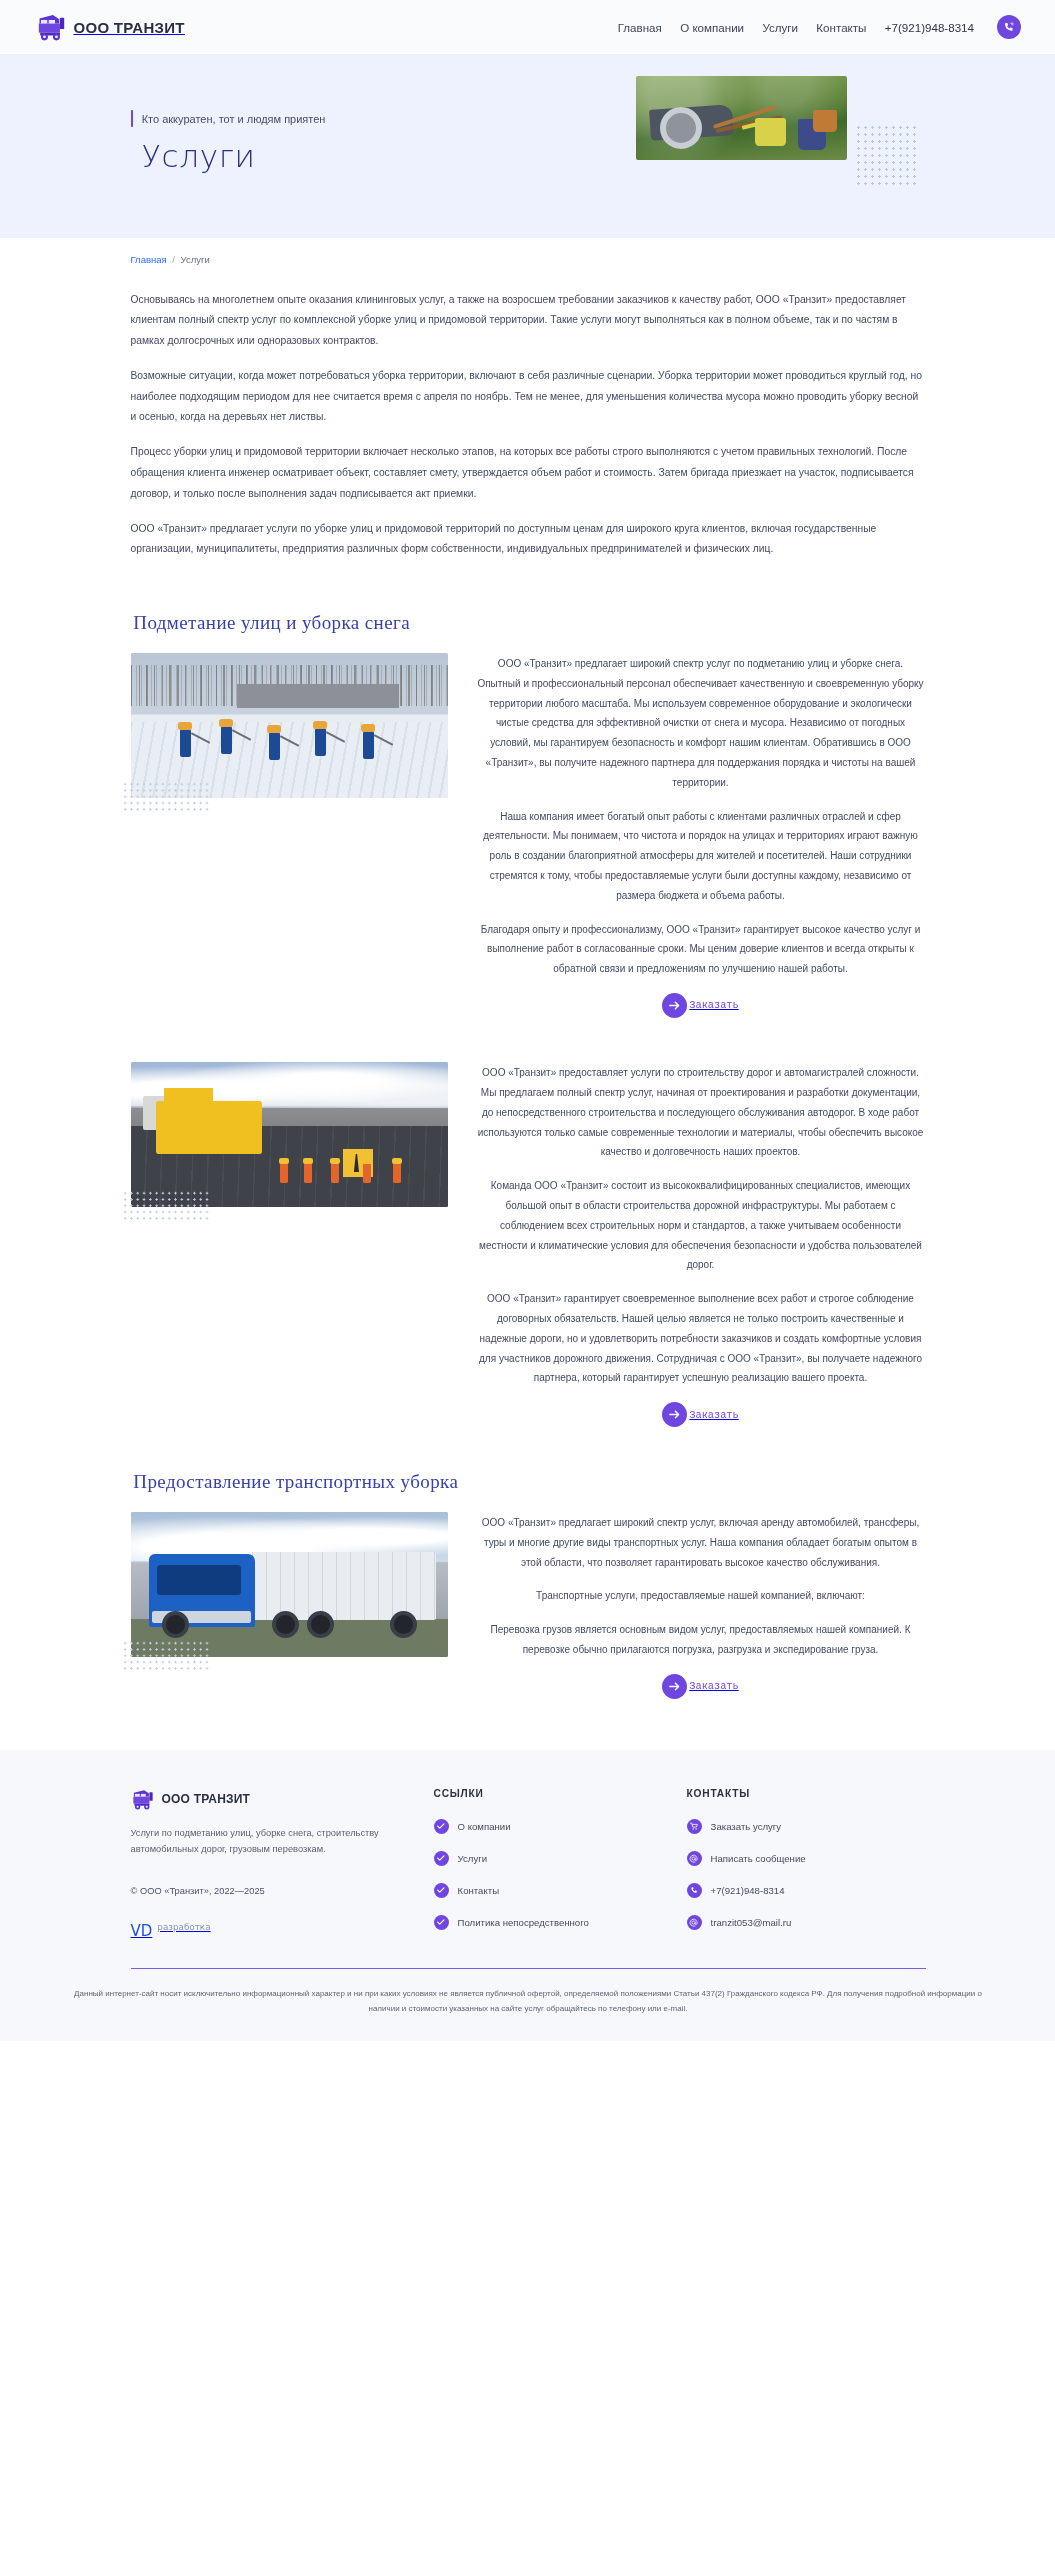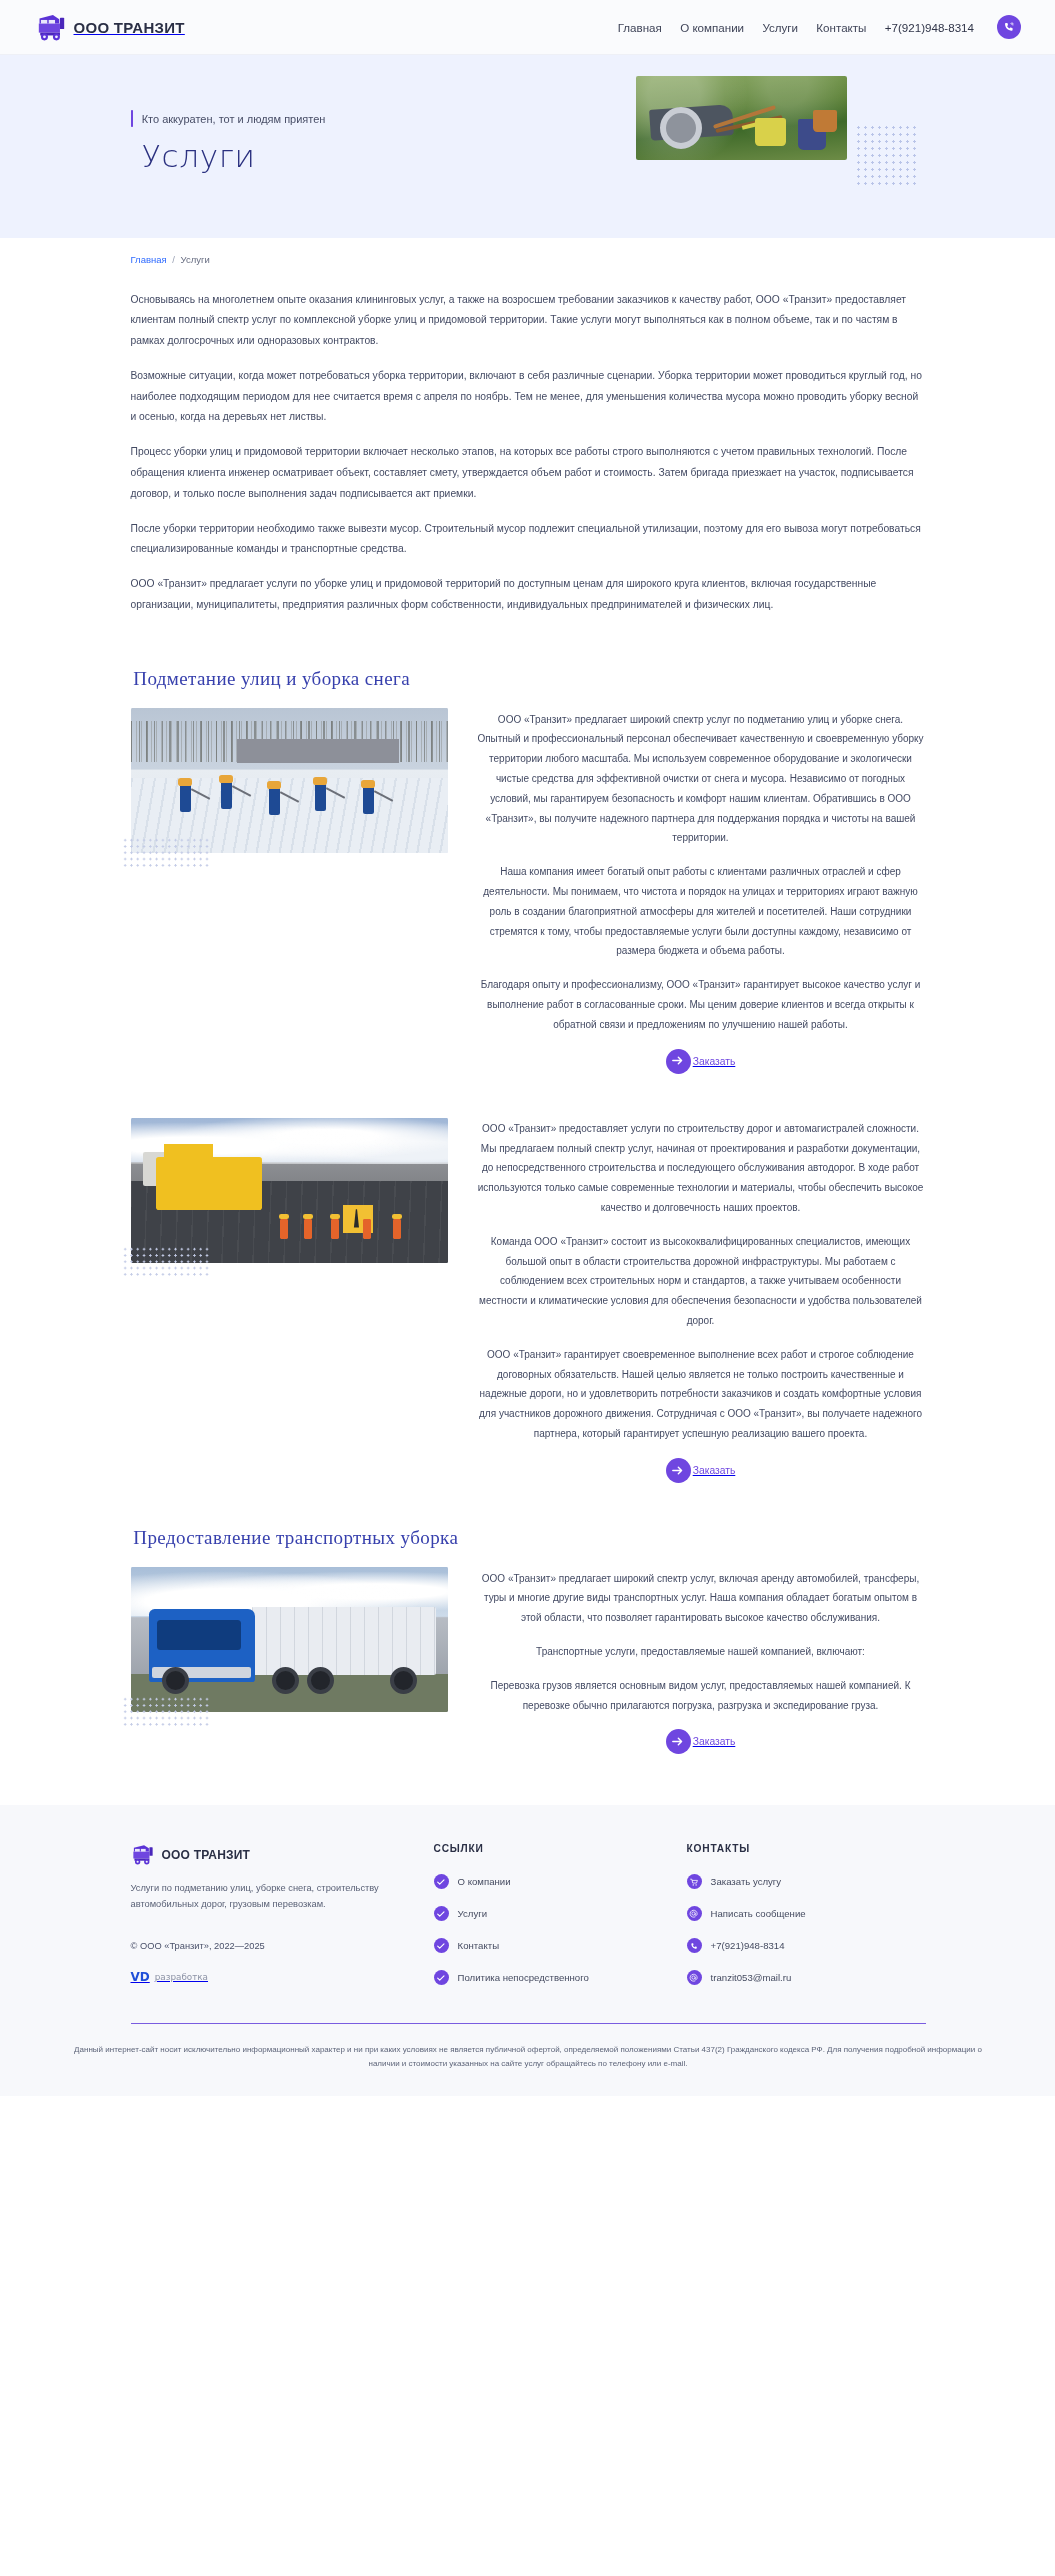--- a/index.html
+++ b/index.html
@@ -147,21 +147,21 @@
     font-size: 10px; line-height: 1.6; color: #434a63;
     margin-bottom: 10.6px; position: relative; padding-left: 12.7px;
   }
   .service-text ul li:before {
     content: ""; position: absolute; left: 0; top: 5.6px;
     width: 5px; height: 5px; background: #6f46e0;
   }
 
   
   .order-row { display: flex; justify-content: center; margin-top: 5.6px; }
-  .order-btn { display: inline-flex; align-items: center; gap: 2px; cursor: pointer; }
+  .order-btn { display: inline-flex; align-items: center; gap: 2px; cursor: pointer; font-family: Liberation Mono, monospace; }
   .order-circle {
     width: 25px; height: 25px; border-radius: 50%;
     background: #6f46e0; display: flex; align-items: center; justify-content: center;
   }
   .order-label { font-size: 10.3px; color: #6f46e0; }
 
   
   .ph { position: absolute; inset: 0; }
   
   .snow { background: linear-gradient(#b9c5d4 0%,#c9d3df 42%,#e8edf2 43%,#dde4ec 100%); }
@@ -220,21 +220,21 @@
   .footer-cols { display: flex; gap: 0; }
   .fcol-about { width: 303px; }
   .fcol-links { width: 253px; }
   .fcol-contacts { width: 239px; }
   .footer-brand { display: flex; align-items: center; gap: 7px; margin-bottom: 15.5px; }
   .footer-brand .brand-logo { width: 24px; height: 22.5px; }
   .footer-brand-name { font-size: 12px; font-weight: 700; color: #2a2f45; letter-spacing: 0.2px; }
   .footer-desc { font-size: 9.3px; line-height: 1.72; color: #5a6176; margin-bottom: 28px; }
   .footer-copy { font-size: 9.3px; color: #4a516a; margin-bottom: 19px; }
   .dev-badge { display: flex; align-items: center; gap: 5px; }
-  .dev-mark { font-size: 12px; font-weight: 700; color: #1f4fd8; font-family:"DejaVu Sans",sans-serif;}
+  .dev-mark { font-size: 15px; font-weight: 400; color: #1f4fd8; font-family:"DejaVu Sans",sans-serif;margin-top:7px;}
   .dev-text { font-size: 8.8px; color: #8d93a6; font-family: "DejaVu Sans", sans-serif; }
   .fcol-title {
     font-size: 10.2px; font-weight: 700; letter-spacing: 0.8px;
     color: #2a2f45; margin-bottom: 20px;
   }
   .flink { display: flex; align-items: center; gap: 9.1px; margin-bottom: 17px; }
   .flink-ic {
     width: 15px; height: 15px; border-radius: 50%; background: #6f46e0; flex: 0 0 15px;
     display: flex; align-items: center; justify-content: center;
   }
@@ -313,21 +313,20 @@
         <span class="cur">Услуги</span>
       </div>
     </div>
   </div>
 
   <section class="intro">
     <div class="container">
       <p>Основываясь на многолетнем опыте оказания клининговых услуг, а также на возросшем требовании заказчиков к качеству работ, ООО «Транзит» предоставляет клиентам полный спектр услуг по комплексной уборке улиц и придомовой территории. Такие услуги могут выполняться как в полном объеме, так и по частям в рамках долгосрочных или одноразовых контрактов.</p>
       <p>Возможные ситуации, когда может потребоваться уборка территории, включают в себя различные сценарии. Уборка территории может проводиться круглый год, но наиболее подходящим периодом для нее считается время с апреля по ноябрь. Тем не менее, для уменьшения количества мусора можно проводить уборку весной и осенью, когда на деревьях нет листвы.</p>
       <p>Процесс уборки улиц и придомовой территории включает несколько этапов, на которых все работы строго выполняются с учетом правильных технологий. После обращения клиента инженер осматривает объект, составляет смету, утверждается объем работ и стоимость. Затем бригада приезжает на участок, подписывается договор, и только после выполнения задач подписывается акт приемки.</p>
-      <p>После уборки территории необходимо также вывезти мусор. Строительный мусор подлежит специальной утилизации, поэтому для его вывоза могут потребоваться специализированные команды и транспортные средства.</p>
       <p>ООО «Транзит» предлагает услуги по уборке улиц и придомовой территорий по доступным ценам для широкого круга клиентов, включая государственные организации, муниципалитеты, предприятия различных форм собственности, индивидуальных предпринимателей и физических лиц.</p>
     </div>
   </section>
 
   <section class="service">
     <div class="container">
       <h2 class="service-title">Подметание улиц и уборка снега</h2>
       <div class="service-body">
         <div class="service-figure">
           <div class="service-photo">

